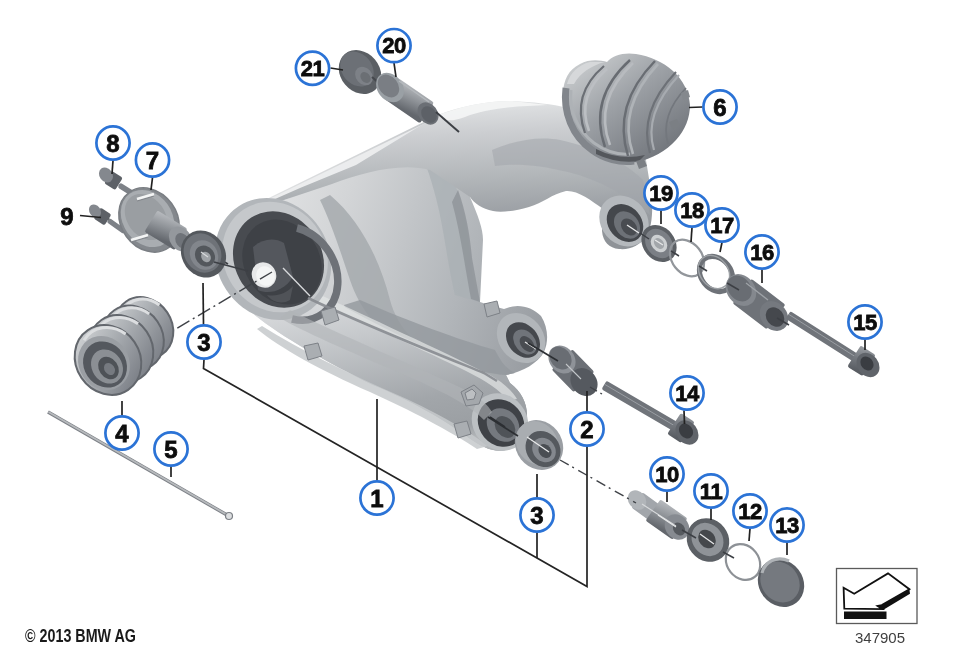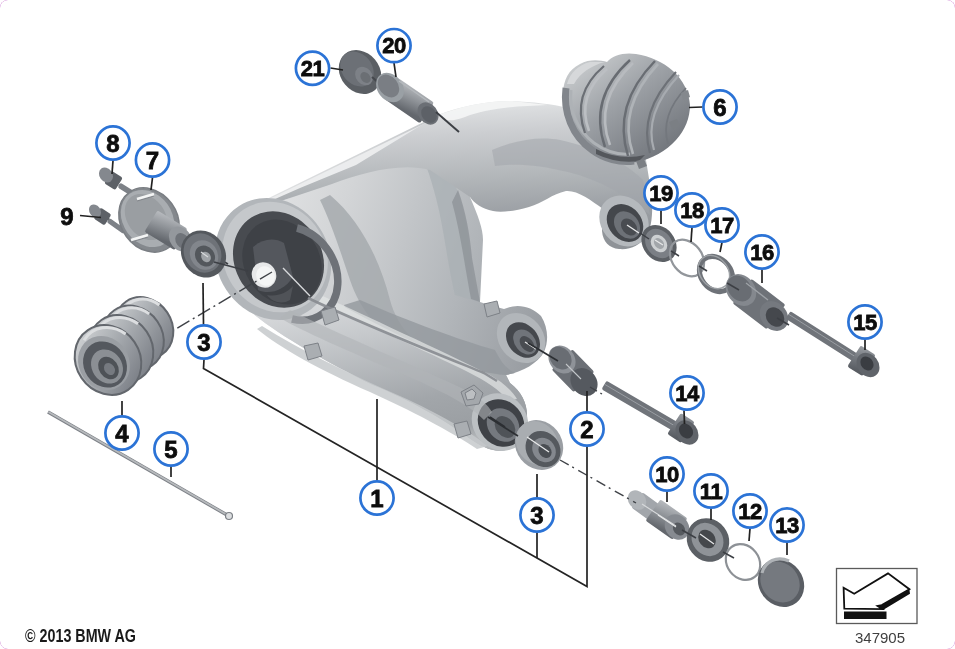--- a/index.html
+++ b/index.html
@@ -1,14 +1,14 @@
 <!DOCTYPE html>
 <html><head><meta charset="utf-8"><style>
 html,body{margin:0;padding:0;background:#fff;}
-#stage{position:relative;width:955px;height:649px;background:#a21caf;overflow:hidden;font-family:"Liberation Sans",sans-serif;border-radius:8px;}
+#stage{position:relative;width:955px;height:649px;background:#a21caf;overflow:hidden;font-family:"Liberation Sans",sans-serif;}
 </style></head><body>
 <div id="stage">
 <svg width="955" height="649" viewBox="0 0 955 649">
 <defs>
 <linearGradient id="armG" x1="0.3" y1="0" x2="0.45" y2="1">
  <stop offset="0" stop-color="#e6e8e9"></stop>
           <stop offset="0.25" stop-color="#ccced1"></stop>
           <stop offset="0.55" stop-color="#b2b6b9"></stop>
           <stop offset="0.8" stop-color="#9b9fa4"></stop>
           <stop offset="1" stop-color="#8f9398"></stop>

